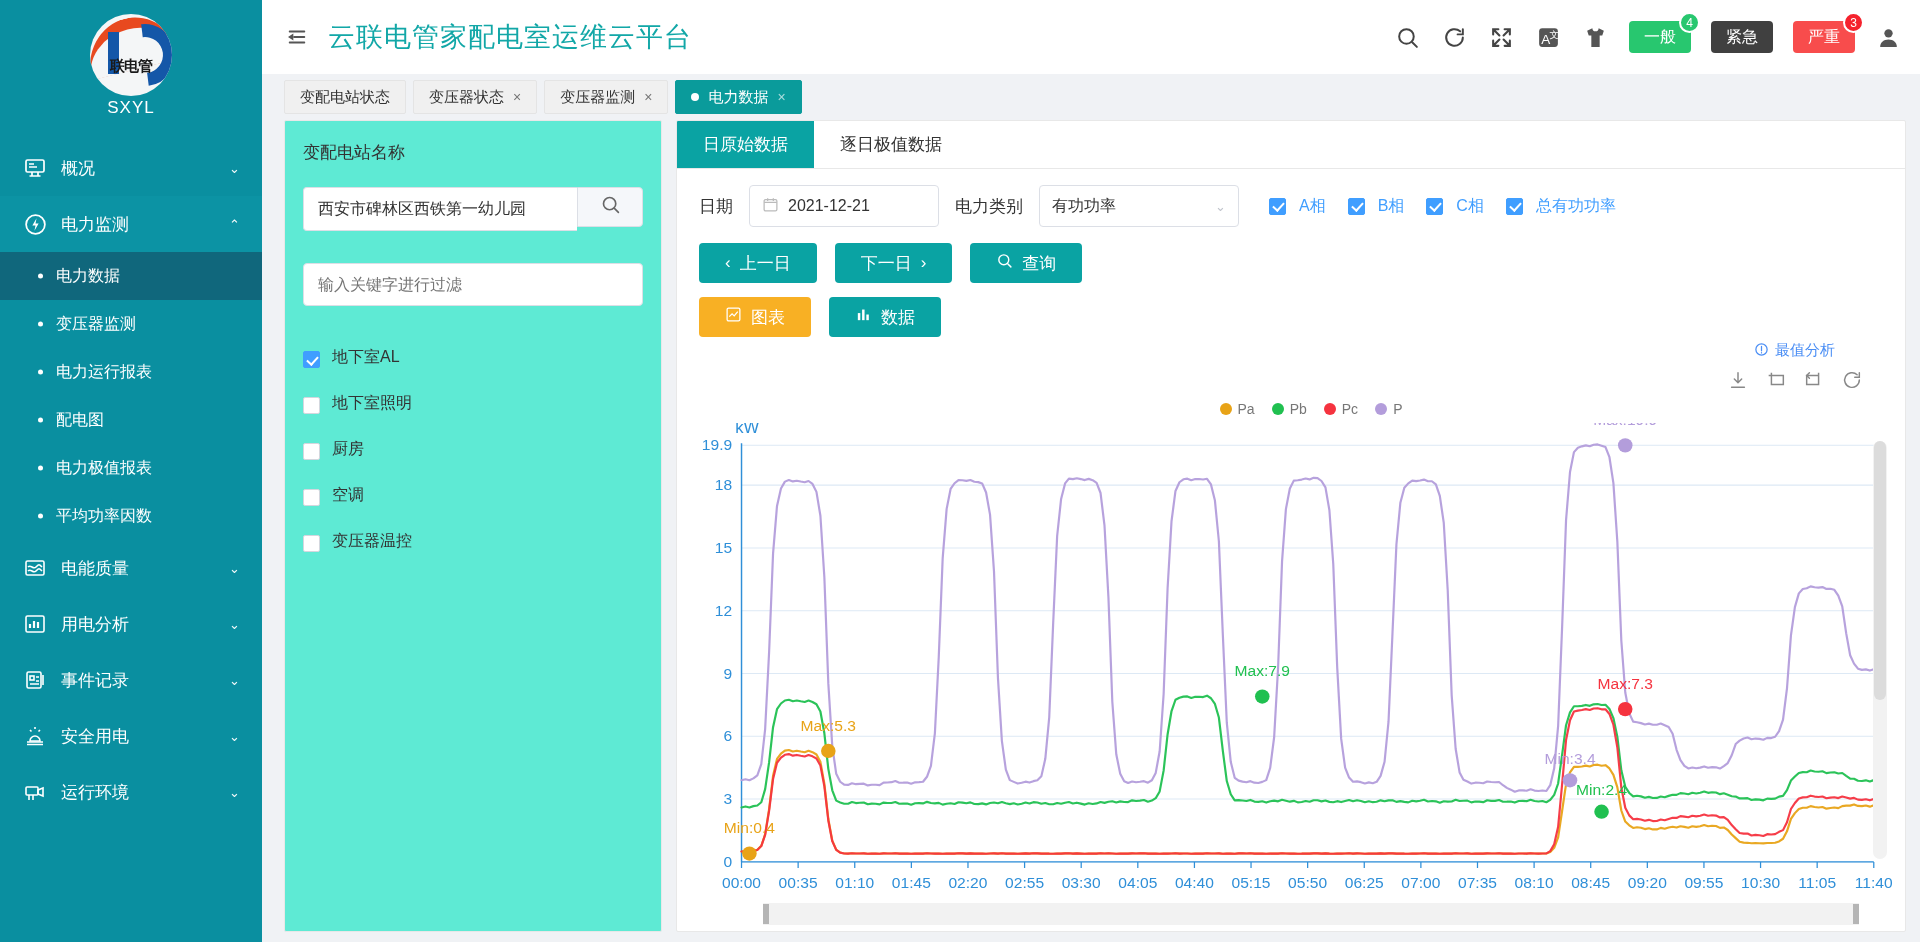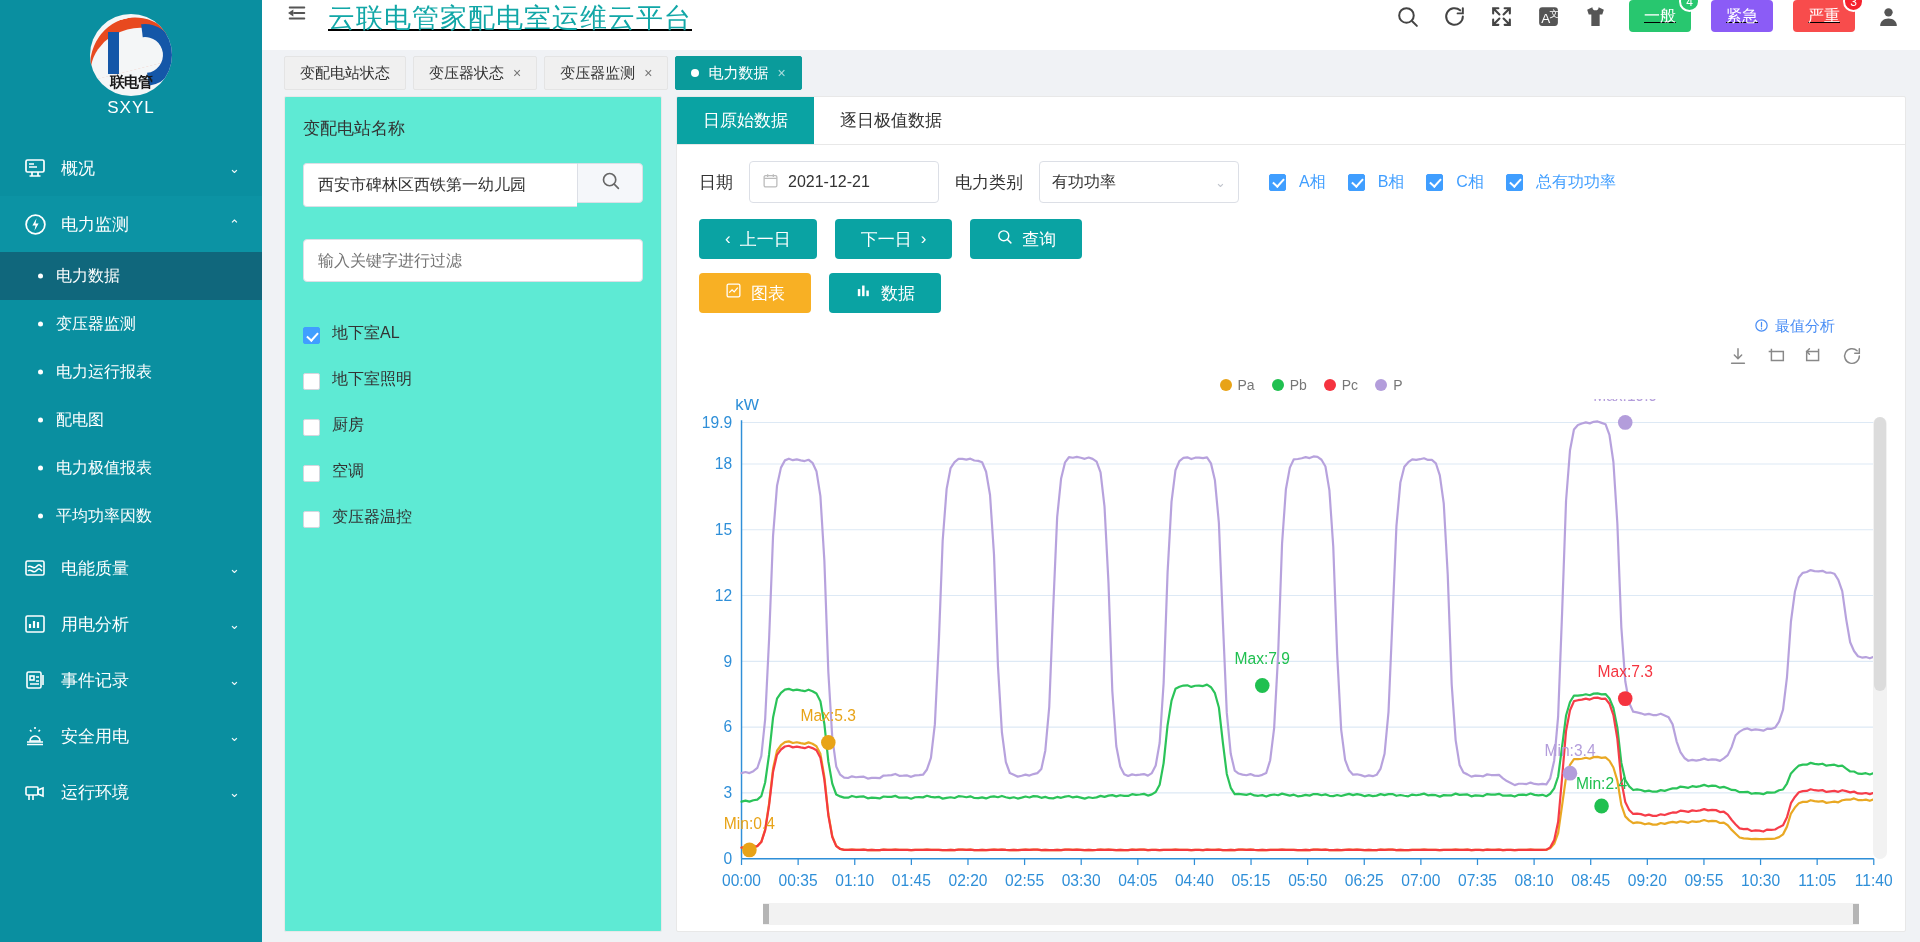--- a/index.html
+++ b/index.html
@@ -30,21 +30,21 @@
     position: absolute; left: 24px; top: 10px; width: 62px; height: 62px;
     border: 13px solid #1457a8; border-radius: 50%;
     border-left-color: transparent; border-bottom-color: transparent;
     transform: rotate(38deg);
   }
   .logo .bar-b {
     position: absolute; left: 18px; top: 18px; width: 11px; height: 42px;
     background: #1457a8;
   }
   .logo .txt {
-    position: absolute; left: 0; right: 0; bottom: 4px; text-align: center;
+    position: absolute; left: 0; right: 0; bottom: 20px; text-align: center;
     font-size: 15px; color: #1a1a1a; font-weight: bold; letter-spacing: -1px;
   }
   .brand-name { font-size: 17px; margin-top: 2px; color: #fff; letter-spacing: 1px; }
 
   .menu { margin-top: 16px; }
   .m-item {
     display: flex; align-items: center; height: 56px; padding: 0 22px;
     font-size: 17px; cursor: pointer; color: #fff;
   }
   .m-item .m-icon {
@@ -63,22 +63,22 @@
     content: ""; position: absolute; left: 38px; top: 50%;
     width: 5px; height: 5px; border-radius: 50%; background: #fff;
     transform: translateY(-50%);
   }
   .s-item.active { background: #10677c; }
 
   
   .right { flex: 1; height: 942px; display: flex; flex-direction: column; background: #f0f2f5; }
 
   .topbar {
-    height: 50px; background: #fff; display: flex; align-items: flex-start;
-    padding: 0 18px 0 22px; flex: none; text-decoration: underline;
+    height: 74px; background: #fff; display: flex; align-items: center;
+    padding: 0 18px 0 22px; flex: none;
   }
   .burger { width: 26px; height: 26px; display:flex; align-items:center; justify-content:center; cursor:pointer; }
   .app-title {
     font-size: 27px; color: #0aa; margin-left: 18px; letter-spacing: 1px;
     color: #12a7a7;
   }
   .top-right { margin-left: auto; display: flex; align-items: center; gap: 20px; }
   .ticon { width: 27px; height: 27px; cursor: pointer; display:flex; align-items:center; justify-content:center; color:#4a4a4a; }
   .pill {
     position: relative; height: 32px; min-width: 62px; border-radius: 4px;
@@ -86,21 +86,21 @@
     justify-content: center; padding: 0 13px; cursor: pointer;
   }
   .pill .badge {
     position: absolute; top: -9px; right: -9px; min-width: 21px; height: 21px;
     border-radius: 11px; background: #f5222d; color: #fff; font-size: 12px;
     display: flex; align-items: center; justify-content: center;
     border: 2px solid #fff; padding: 0 4px;
   }
   .pill.green { background: #28c76f; }
   .pill.green .badge { background: #28c76f; }
-  .pill.orange { background: #8b5cf6; }
+  .pill.orange { background: #404040; }
   .pill.red { background: #f84c4c; }
 
   
   .tabstrip {
     height: 46px; display: flex; align-items: center; gap: 7px;
     padding: 0 0 0 22px; flex: none; background: #f0f2f5;
   }
   .tab {
     height: 34px; padding: 0 15px; background: #f0f0f0; border: 1px solid #e4e4e4;
     font-size: 15px; color: #333; display: flex; align-items: center; gap: 9px;

